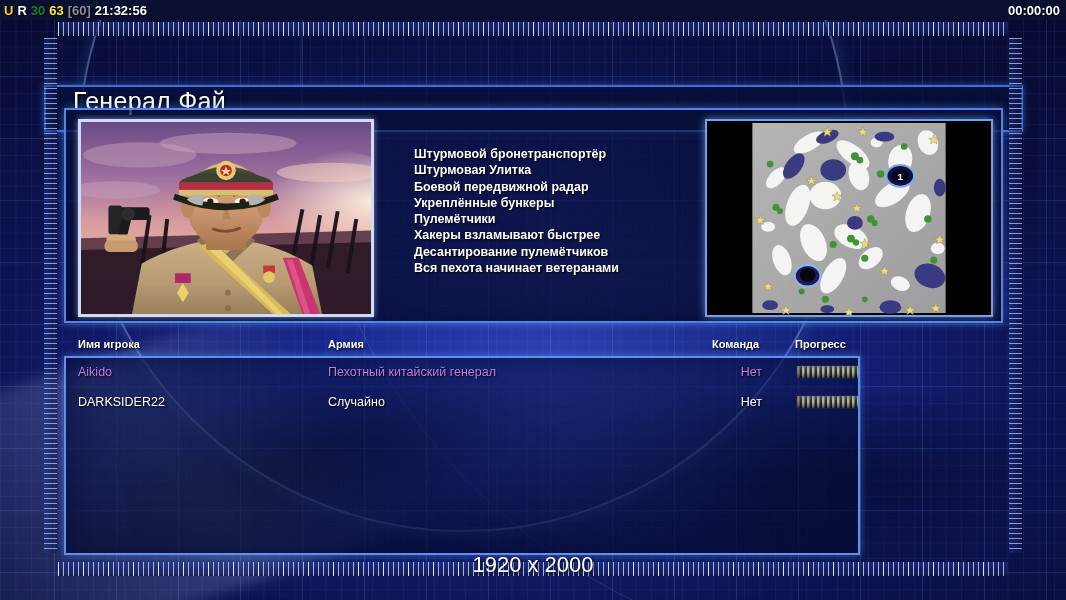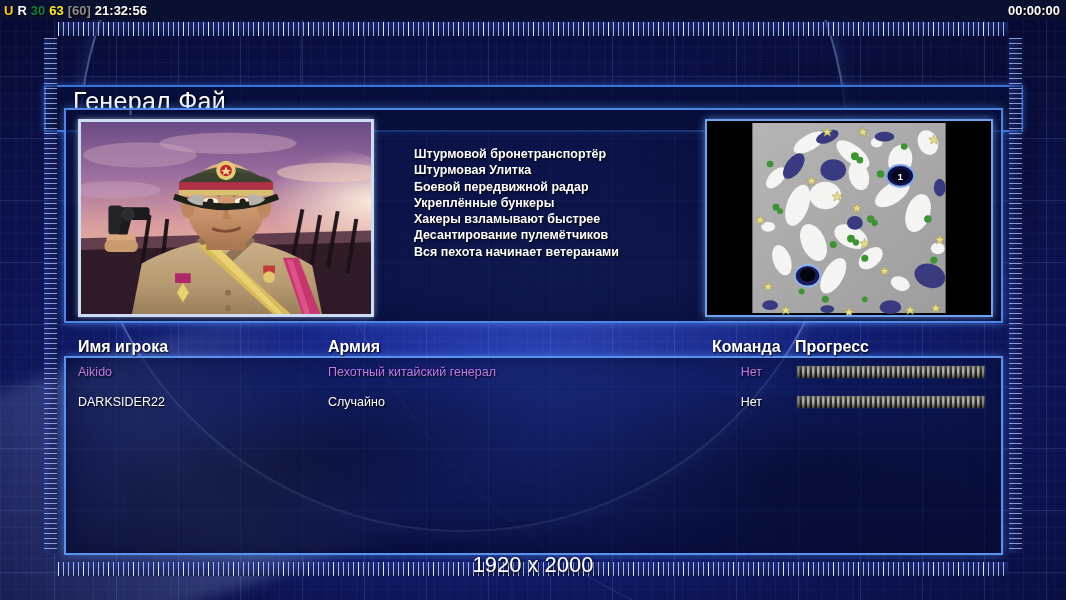--- a/index.html
+++ b/index.html
@@ -211,32 +211,32 @@
 
   
   #list-header {
     position: absolute;
     left: 64px; top: 338px; width: 939px; height: 18px;
     z-index: 12;
   }
   #list-header .col {
     position: absolute;
     color: #ffffff;
-    font-size: 16px;
+    font-size: 11px;
     font-weight: 600;
     text-shadow: 1px 1px 2px rgba(0,0,0,0.95);
     white-space: nowrap;
   }
   .c-name  { left: 14px; }
   .c-army  { left: 264px; }
   .c-team  { left: 648px; }
   .c-prog  { left: 731px; }
 
   #list-panel {
-    left: 64px; top: 356px; width: 939px; height: 199px;
+    left: 64px; top: 356px; width: 796px; height: 199px;
     border: 2px solid #5a93ec;
     background: linear-gradient(180deg, rgba(10,20,74,0.58), rgba(5,10,46,0.66));
     box-shadow: 0 0 8px rgba(90,150,250,0.55), inset 0 0 26px rgba(6,12,54,0.6);
     overflow: hidden;
   }
   .row {
     position: relative;
     height: 23px;
     display: block;
   }
@@ -432,20 +432,21 @@
         <path d="M108 80 Q116 72 126 76 L124 86 Q114 86 108 80 Z" fill="#b6b2ad"></path>
         <path d="M188 80 Q180 72 170 76 L172 86 Q182 86 188 80 Z" fill="#b6b2ad"></path>
       </svg>
     </div>
 
     <ul id="ability-list">
       <li>Штурмовой бронетранспортёр</li>
       <li>Штурмовая Улитка</li>
       <li>Боевой передвижной радар</li>
       <li>Укреплённые бункеры</li>
+      <li>Пулемётчики</li>
       <li>Хакеры взламывают быстрее</li>
       <li>Десантирование пулемётчиков</li>
       <li>Вся пехота начинает ветеранами</li>
     </ul>
 
     <div id="minimap-frame">
       <svg viewBox="0 0 288 198" preserveAspectRatio="none" aria-hidden="true">
         <defs>
           <linearGradient id="terr" x1="0" y1="0" x2="1" y2="1">
             <stop offset="0%" stop-color="#b5b5b5"></stop>

